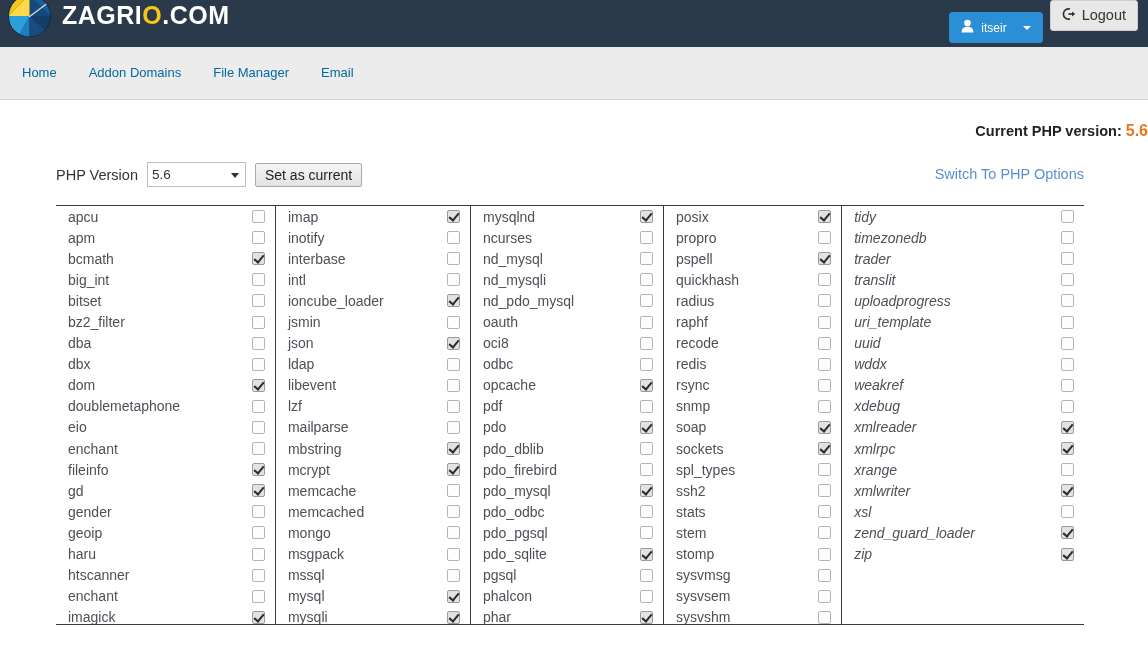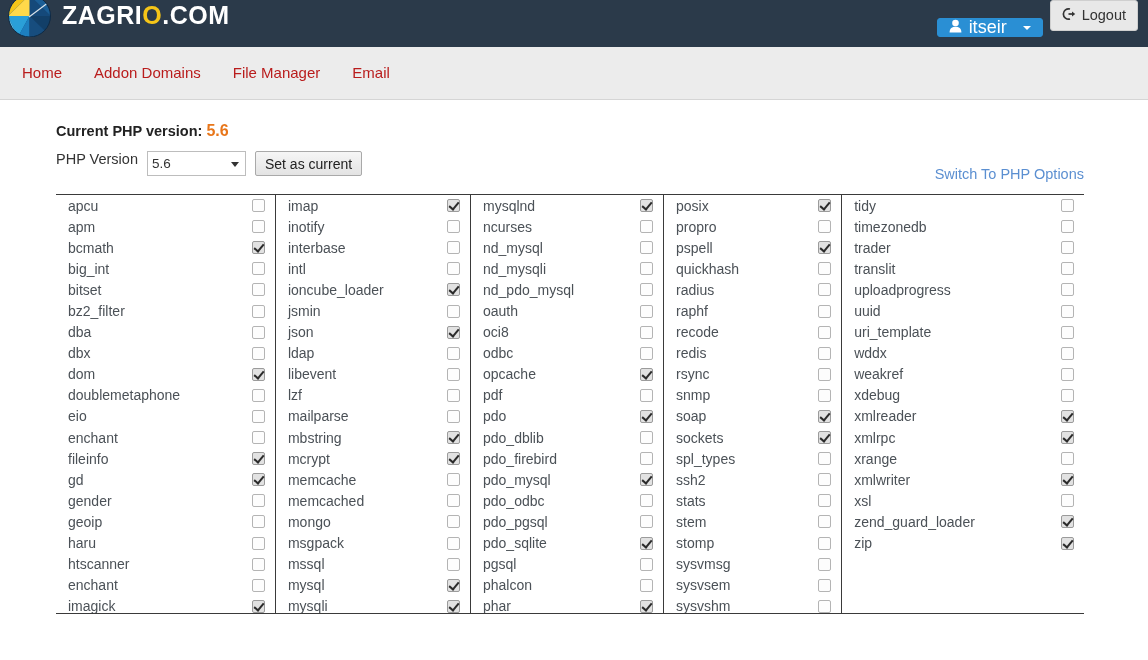--- a/index.html
+++ b/index.html
@@ -36,23 +36,23 @@
     margin-left: auto;
     display: flex;
     align-items: center;
     gap: 7px;
   }
   .user-btn {
     background: #2a8fd4;
     color: #fff;
     border: 1px solid #2a8fd4;
     border-radius: 3px;
-    height: 19px;
+    height: 31px;
     padding: 0 11px;
-    font-size: 18px;
+    font-size: 12px;
     display: flex;
     align-items: center;
     gap: 7px;
     cursor: pointer;
     margin-top: 25px;
   }
   .user-btn .caret {
     width: 0; height: 0;
     border-left: 4px solid transparent;
     border-right: 4px solid transparent;
@@ -76,47 +76,49 @@
   
   .navbar {
     height: 53px;
     background: #ececec;
     border-bottom: 1px solid #d5d5d5;
     display: flex;
     align-items: center;
     padding-left: 6px;
   }
   .nav-item {
-    font-size: 15px;
-    color: #b91c1c;
+    font-size: 13px;
+    color: #0369a1;
     padding: 0 16px;
     line-height: 52px;
     cursor: pointer;
     white-space: nowrap;
   }
 
   
   .content { position: relative; padding: 0 0 0 56px; }
 
   .phpver-line {
     margin-top: 22px;
     font-size: 14.5px;
     font-weight: bold;
     color: #222;
+    text-align: right;
   }
   .phpver-line .value {
     color: #e8761a;
     font-size: 16px;
     font-weight: bold;
     margin-left: 4px;
   }
 
   .ver-row {
-    margin-top: 11px;
-    display: flex;
+    margin-top: 22px;
+    display: flex;
+    align-items: center;
     gap: 9px;
   }
   .ver-label { font-size: 14.5px; color: #333; }
   .ver-select {
     width: 99px; height: 25px;
     border: 1px solid #bdbdbd;
     background: #fff;
     font-size: 13.5px;
     color: #333;
     padding: 0 4px;
@@ -167,21 +169,21 @@
   }
   .ext-col {
     border-right: 1px solid #3a3a3a;
     padding: 0;
   }
   .ext-col:last-child { border-right: none; }
   .ext-col.c0 { width: 221px; }
   .ext-col.c1 { width: 196px; }
   .ext-col.c2 { width: 194px; }
   .ext-col.c3 { width: 179px; }
-  .ext-col.c4 { width: 243px; }
+  .ext-col.c4 { width: 243px; font-style: italic; }
 
   .ext-row {
     height: 21.1px;
     display: flex;
     align-items: center;
     padding-left: 12px;
     padding-right: 10px;
     font-size: 14px;
     color: #4b5157;
   }
@@ -632,25 +634,25 @@
         </div>
         <div class="ext-row">
           <span class="ext-name">translit</span>
           <span class="cb"></span>
         </div>
         <div class="ext-row">
           <span class="ext-name">uploadprogress</span>
           <span class="cb"></span>
         </div>
         <div class="ext-row">
+          <span class="ext-name">uri_template</span>
+          <span class="cb"></span>
+        </div>
+        <div class="ext-row">
           <span class="ext-name">uuid</span>
-          <span class="cb"></span>
-        </div>
-        <div class="ext-row">
-          <span class="ext-name">uri_template</span>
           <span class="cb"></span>
         </div>
         <div class="ext-row">
           <span class="ext-name">wddx</span>
           <span class="cb"></span>
         </div>
         <div class="ext-row">
           <span class="ext-name">weakref</span>
           <span class="cb"></span>
         </div>

